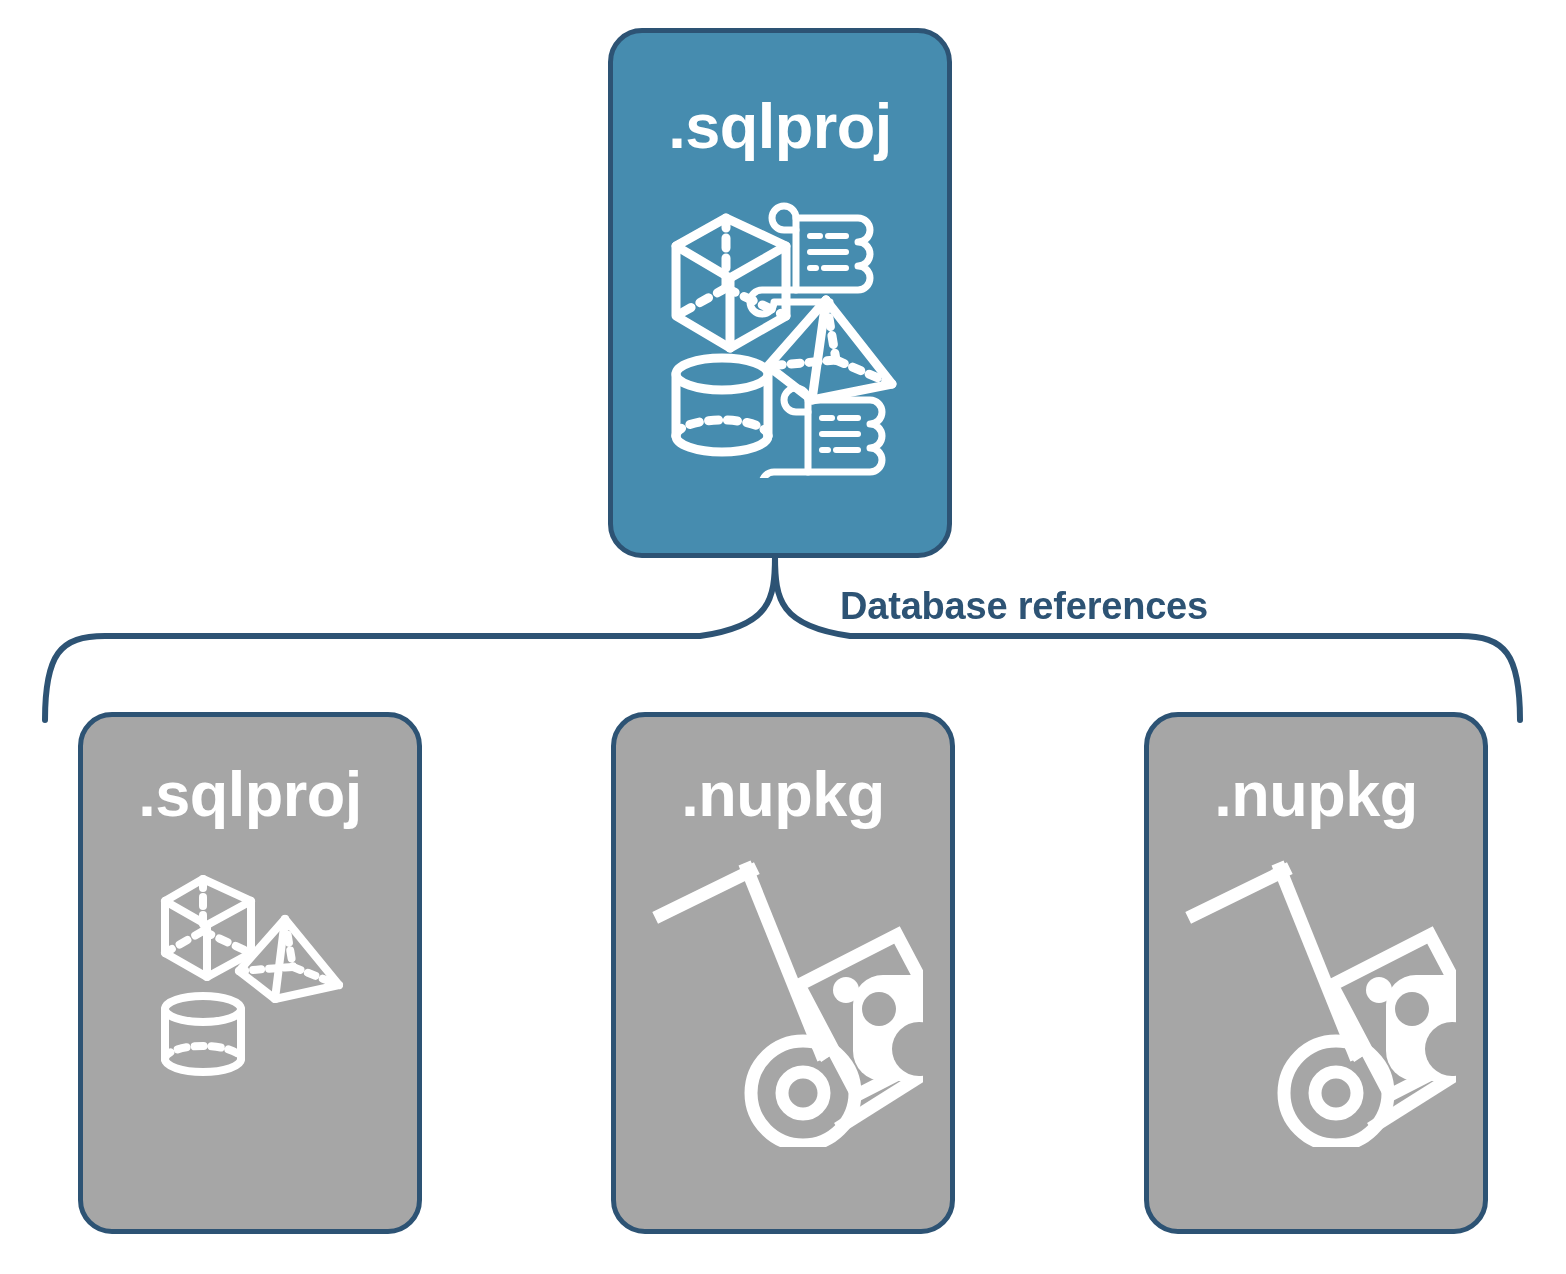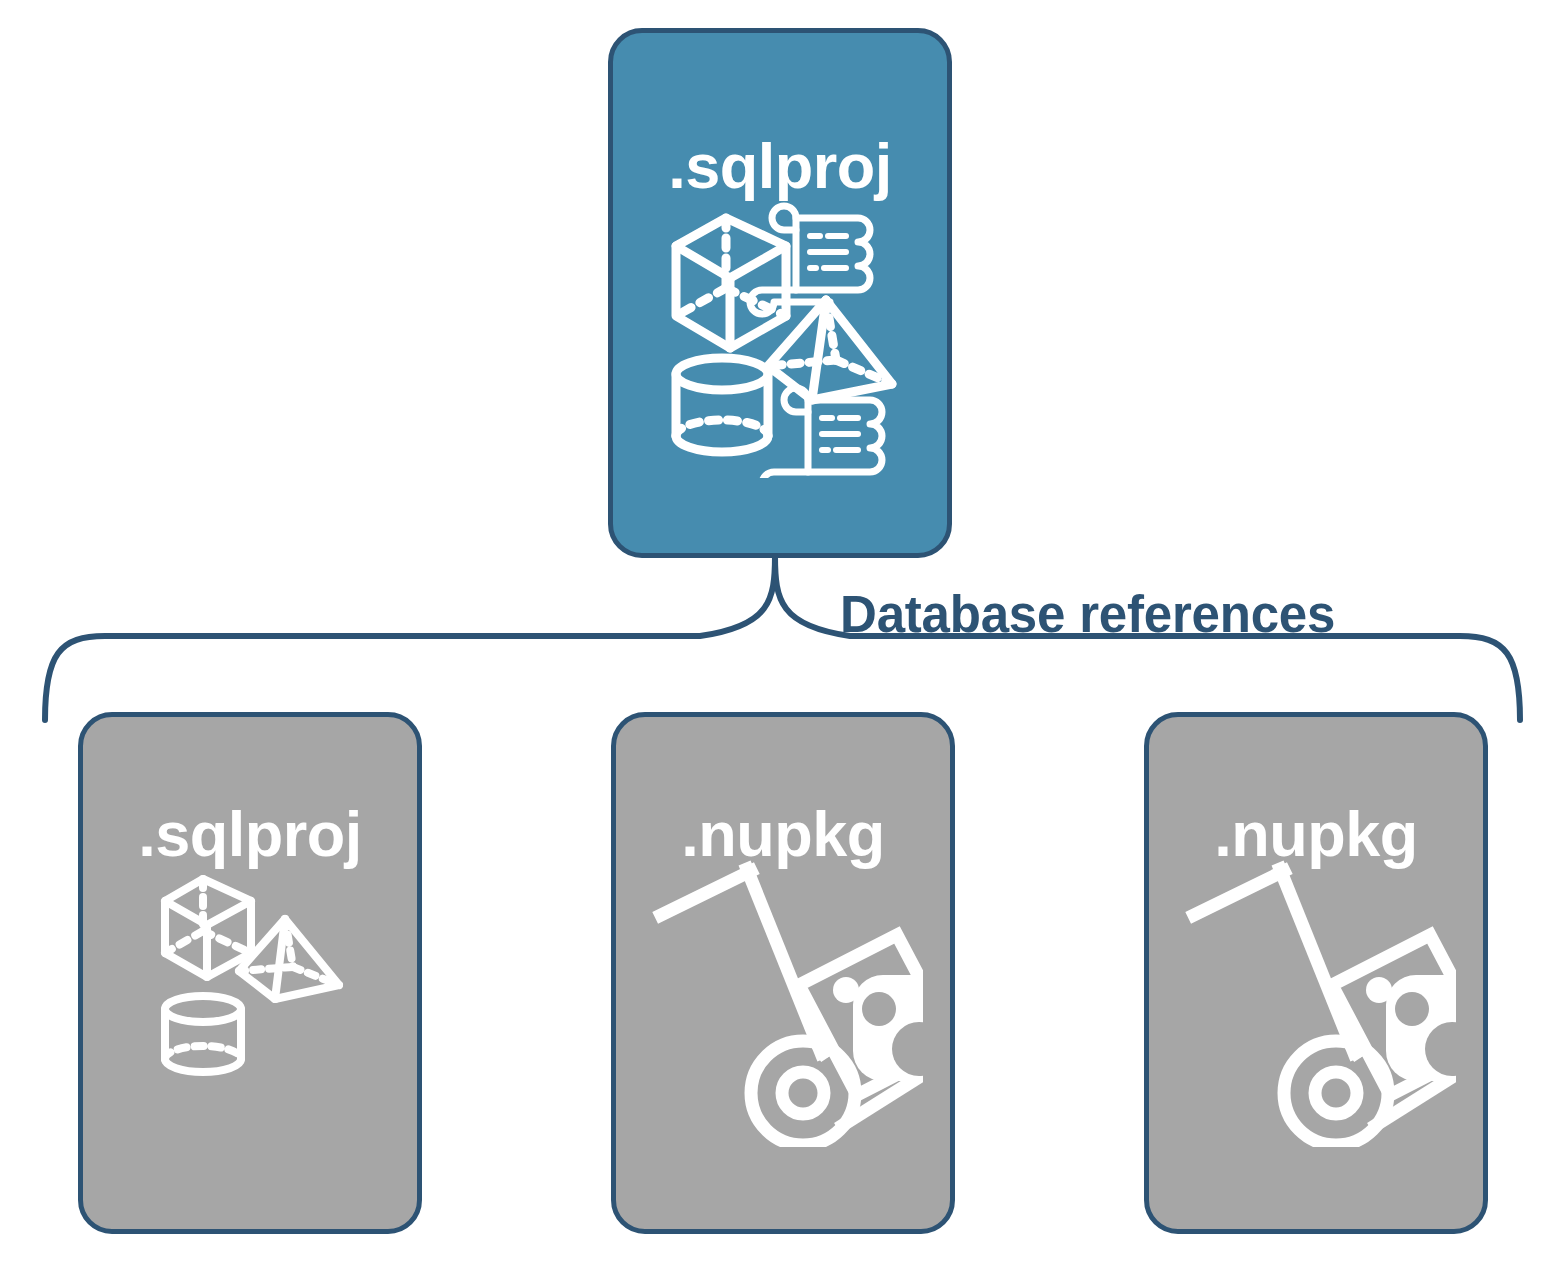--- a/index.html
+++ b/index.html
@@ -30,21 +30,20 @@
   .card-title {
     position: absolute;
     left: 0;
     width: 100%;
     text-align: center;
     color: #ffffff;
     font-weight: bold;
     letter-spacing: -0.5px;
     line-height: 1;
     user-select: none;
-    margin-top: 40px;
   }
   .card-icons {
     position: absolute;
     left: 0;
     width: 100%;
   }
   .card-icons svg { display: block; margin: 0 auto; }
 
   
   #card-top {
@@ -79,21 +78,21 @@
     width: 1566px;
     height: 200px;
     pointer-events: none;
   }
 
   
   #bracket-label {
     position: absolute;
     left: 840px;
     top: 585px;
-    font-size: 51px;
+    font-size: 38px;
     font-weight: bold;
     color: #2d5374;
     letter-spacing: -0.2px;
     white-space: nowrap;
     user-select: none;
   }
 </style>
 </head>
 <body>
 

